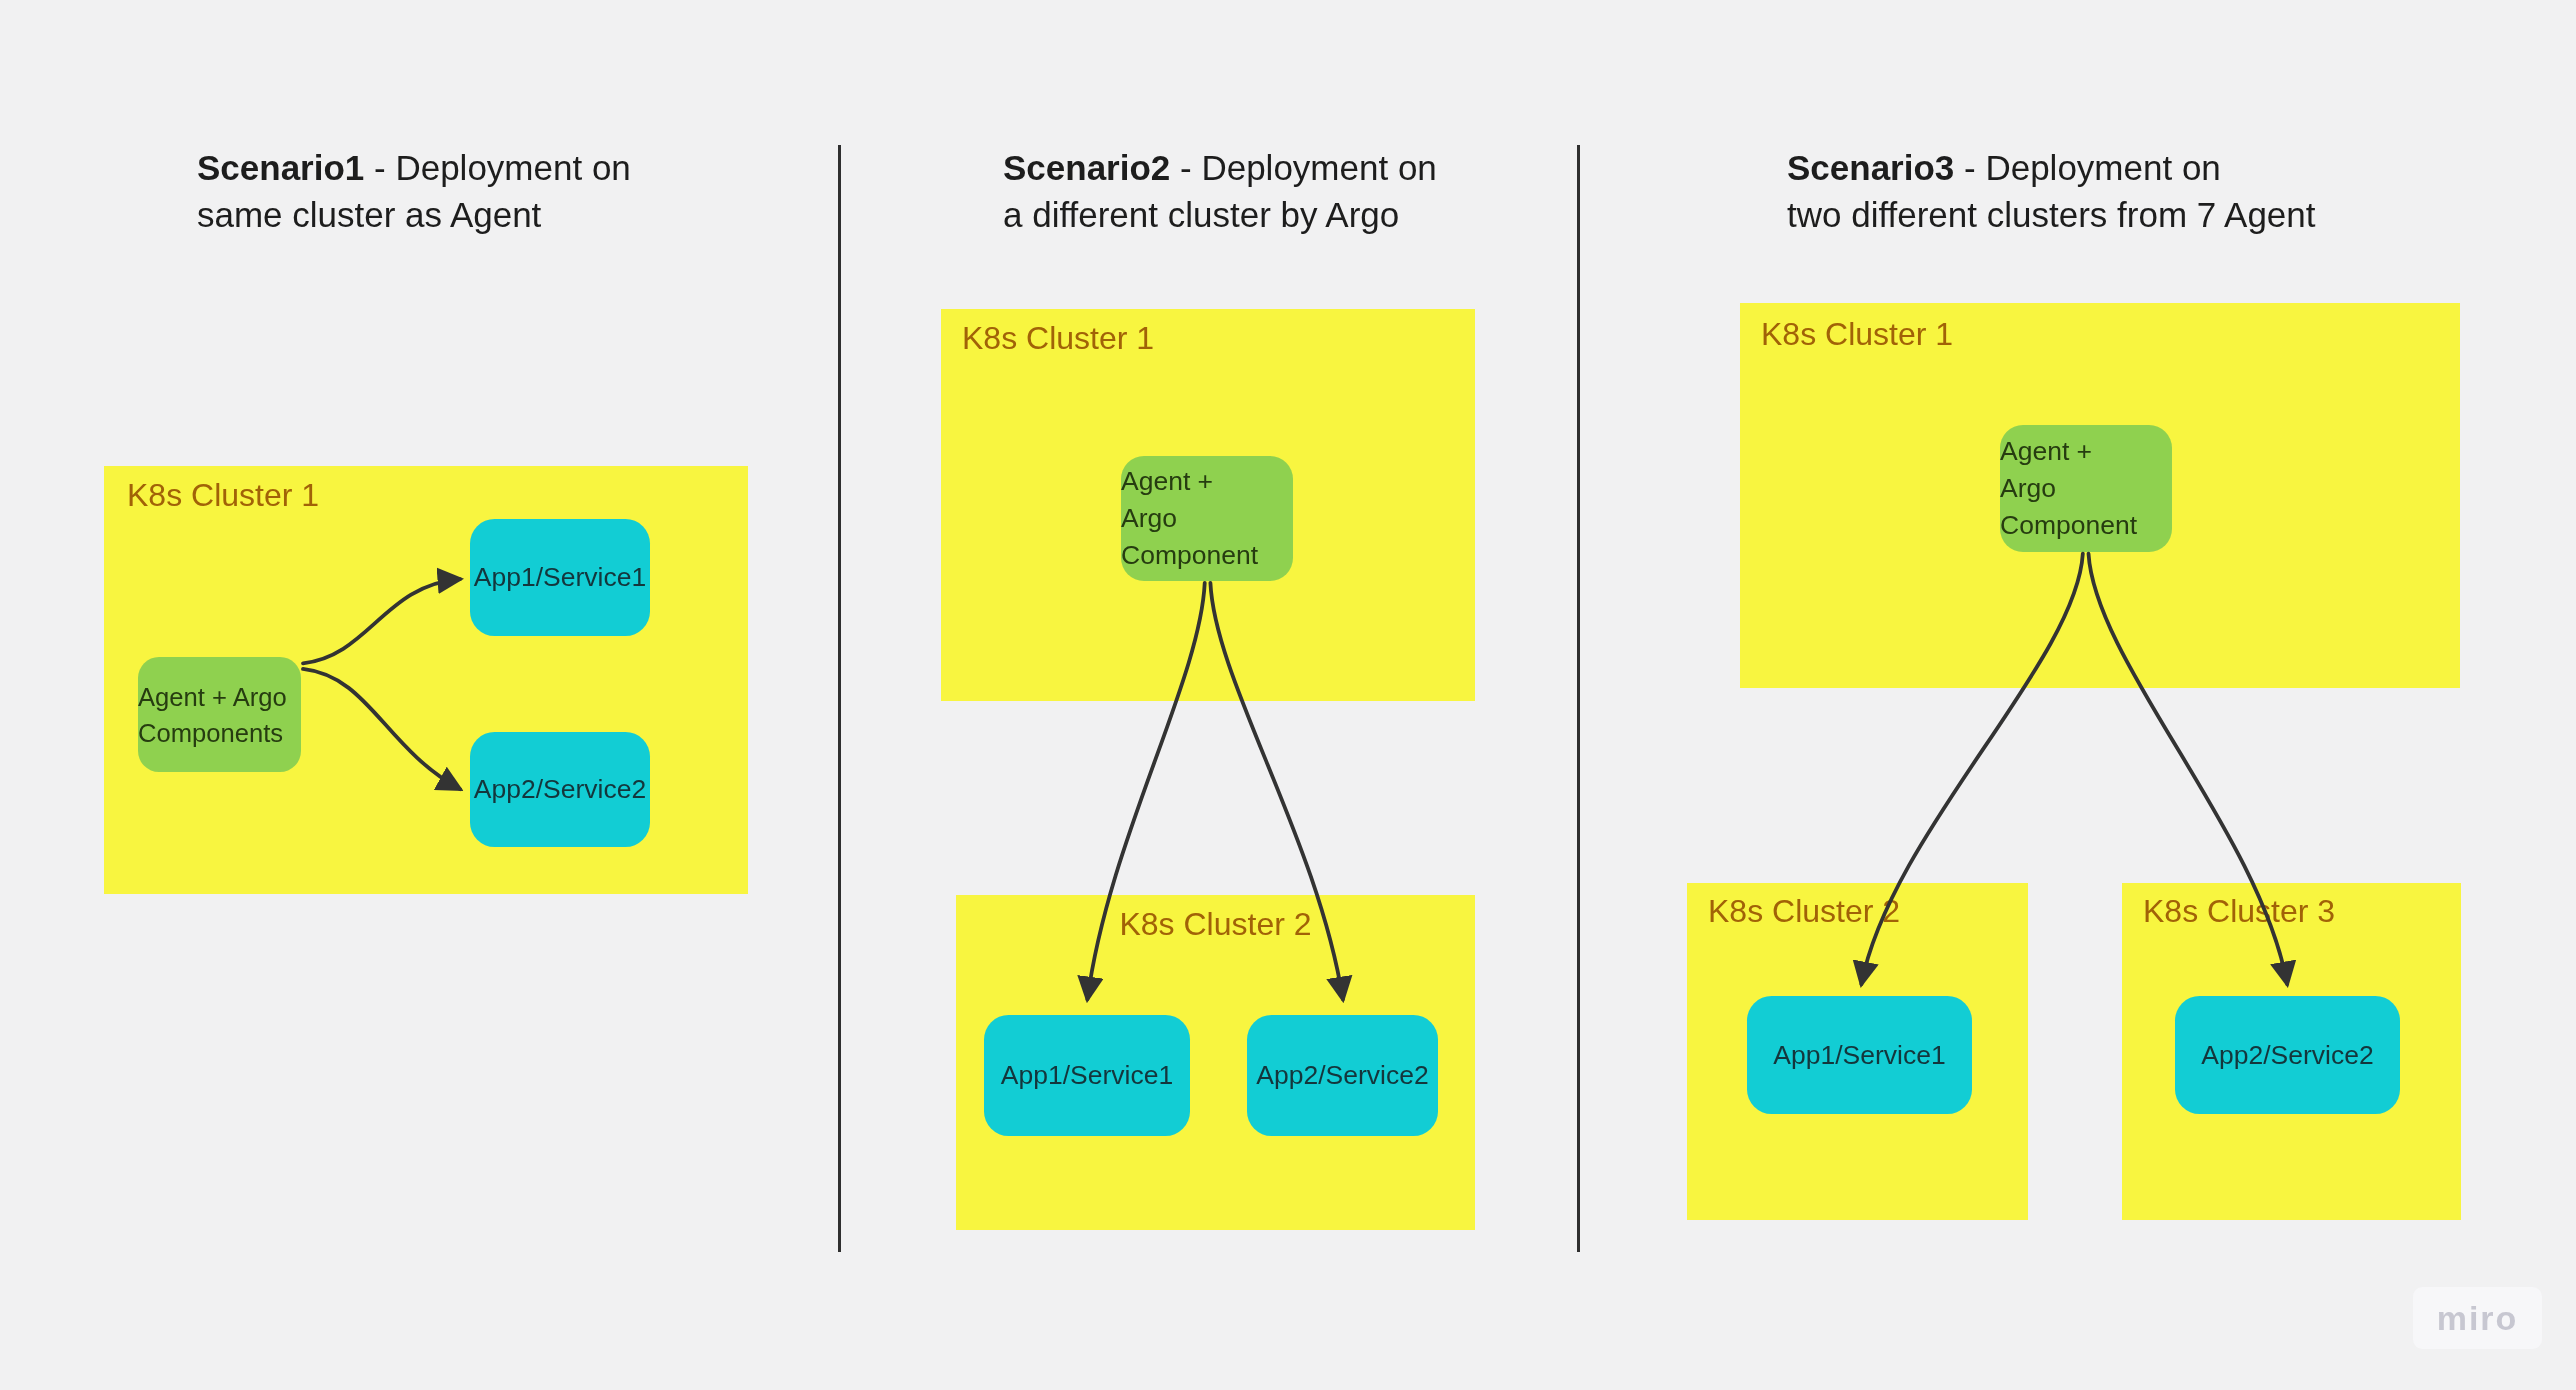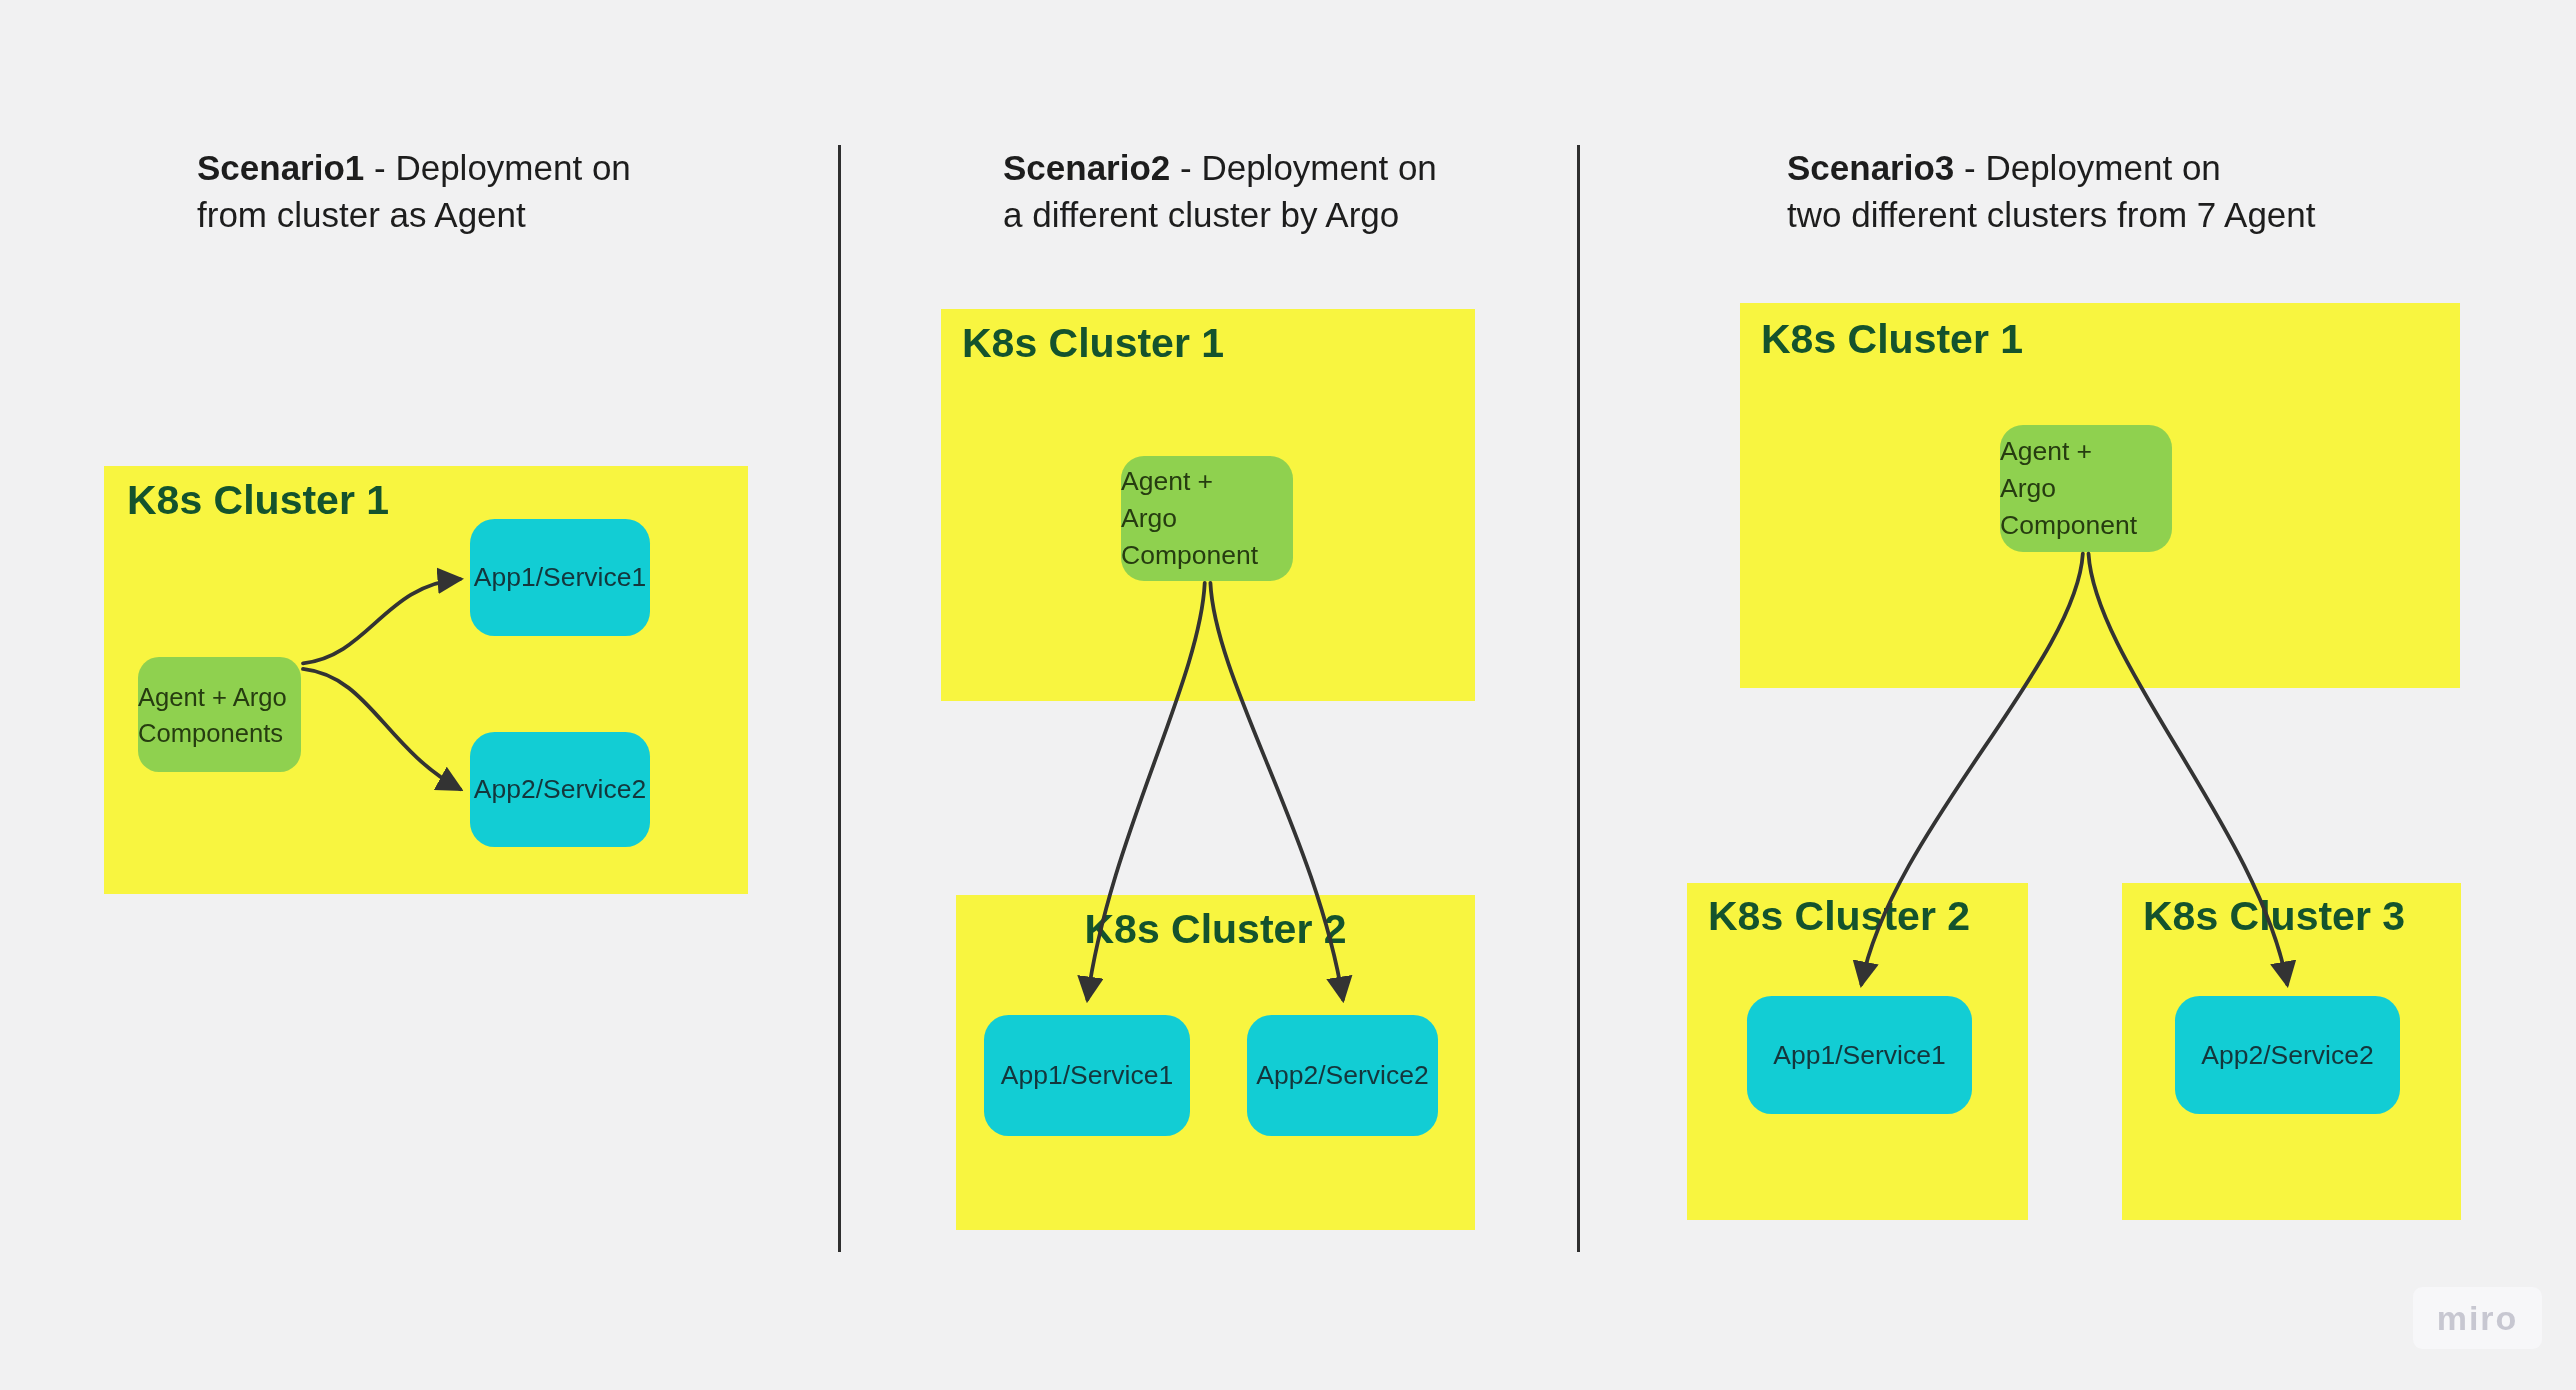--- a/index.html
+++ b/index.html
@@ -19,24 +19,23 @@
     color:#1d1d1d;
     white-space:nowrap;
   }
   .scenario-title b{font-weight:700;}
   .cluster{
     position:absolute;
     background:#f8f540;
   }
   .cluster-label{
     position:absolute;
-    font-size:41px;
-    color:#14532d;
+    font-size:32px;
+    color:#a16207;
     white-space:nowrap;
-    font-weight:bold;
   }
   .cluster-label.centered{
     left:0;right:0;text-align:center;
   }
   .agent-box{
     position:absolute;
     background:#8fd14f;
     border-radius:23px;
     display:flex;flex-direction:column;
     align-items:flex-start;justify-content:center;
@@ -76,21 +75,21 @@
     color:#c7c7d1;
   }
 </style>
 </head>
 <body>
 
 <div id="canvas">
 
   <div class="scenario-title" style="left:197px;top:144px;">
     <div><b>Scenario1</b><span> - Deployment on</span></div>
-    <div>from cluster as Agent</div>
+    <div>same cluster as Agent</div>
   </div>
 
   <div class="cluster" style="left:104px;top:466px;width:644px;height:428px;">
     <div class="cluster-label" style="left:23px;top:11.4px;">K8s Cluster 1</div>
   </div>
 
   <div class="agent-box" style="left:138px;top:609px;width:163px;height:115px;border-radius:21px;font-size:25.6px;margin-top:48px;">
     <div class="ln" style="line-height:36px;">Agent + Argo</div>
     <div class="ln" style="line-height:36px;">Components</div>
   </div>

